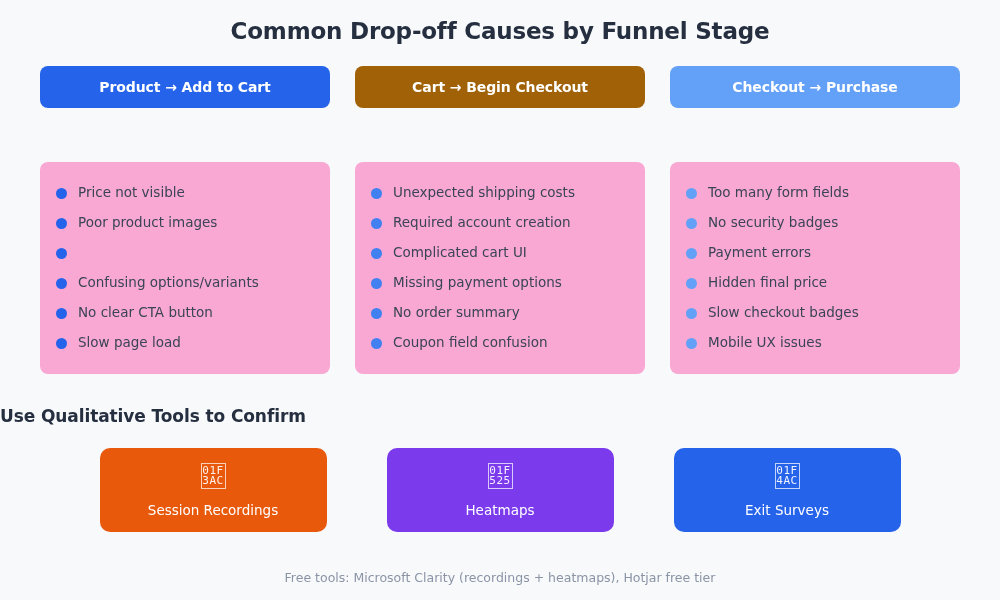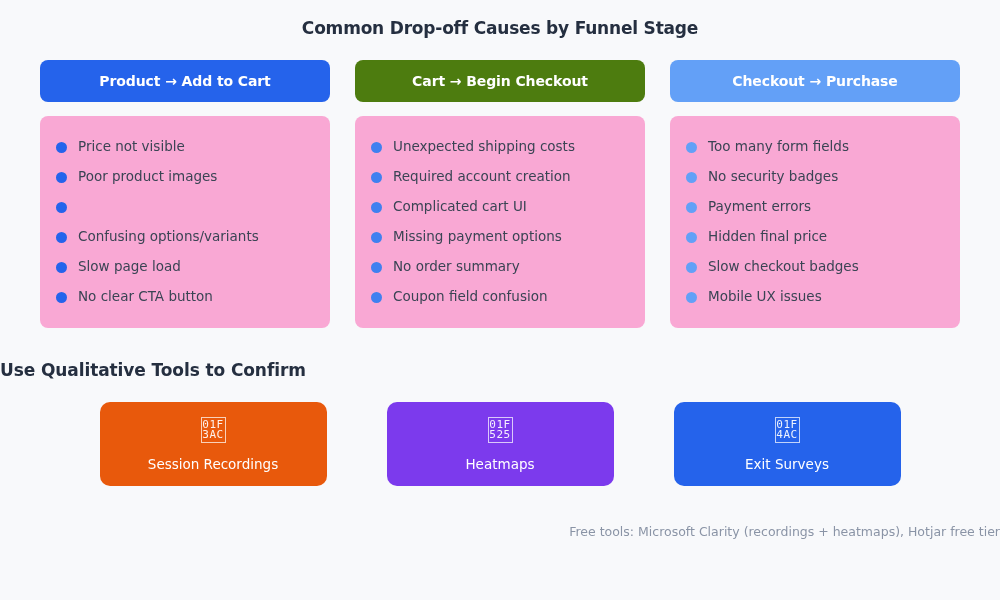--- a/index.html
+++ b/index.html
@@ -15,37 +15,38 @@
     overflow: hidden;
   }
   .page {
     position: relative;
     width: 1000px;
     height: 600px;
     box-sizing: border-box;
   }
   .title {
     text-align: center;
-    font-size: 17px;
+    font-size: 23px;
     font-weight: bold;
     color: #252F40;
     letter-spacing: -0.2px;
     padding-top: 18px;
     margin: 0;
   }
   .columns {
     display: flex;
     justify-content: space-between;
     padding: 22px 40px 0 40px;
     box-sizing: border-box;
   }
   .column {
     width: 290px;
     display: flex;
     flex-direction: column;
+    gap: 40px;
   }
   .col-header {
     height: 42px;
     border-radius: 8px;
     display: flex;
     align-items: center;
     justify-content: center;
     color: #FFFFFF;
     font-size: 14px;
     font-weight: bold;
@@ -117,21 +118,21 @@
     letter-spacing: 0.5px;
     box-sizing: border-box;
   }
   .tool-icon span { display: block; }
   .tool-label {
     margin-top: 13px;
     font-size: 13.5px;
     font-weight: normal;
   }
   .footnote {
-    text-align: right;
+    text-align: center;
     font-size: 12.5px;
     color: #8A94A6;
     padding-top: 38px;
   }
 </style>
 </head>
 <body style="background: rgb(248, 249, 251);">
 
 <div class="page">
 
@@ -154,31 +155,31 @@
         </div>
         <div class="cause-item">
           <span class="dot" style="background: rgb(37, 99, 235);"></span>
         </div>
         <div class="cause-item">
           <span class="dot" style="background: rgb(37, 99, 235);"></span>
           <span class="cause-label">Confusing options/variants</span>
         </div>
         <div class="cause-item">
           <span class="dot" style="background: rgb(37, 99, 235);"></span>
+          <span class="cause-label">No clear CTA button</span>
+        </div>
+        <div class="cause-item">
+          <span class="dot" style="background: rgb(37, 99, 235);"></span>
           <span class="cause-label">Slow page load</span>
         </div>
-        <div class="cause-item">
-          <span class="dot" style="background: rgb(37, 99, 235);"></span>
-          <span class="cause-label">No clear CTA button</span>
-        </div>
       </div>
     </div>
 
     <div class="column">
-      <div class="col-header" style="background: #4d7c0f;">
+      <div class="col-header" style="background: #a16207;">
         <span>Cart → Begin Checkout</span>
       </div>
       <div class="col-panel">
         <div class="cause-item">
           <span class="dot" style="background: rgb(64, 128, 240);"></span>
           <span class="cause-label">Unexpected shipping costs</span>
         </div>
         <div class="cause-item">
           <span class="dot" style="background: rgb(64, 128, 240);"></span>
           <span class="cause-label">Required account creation</span>

